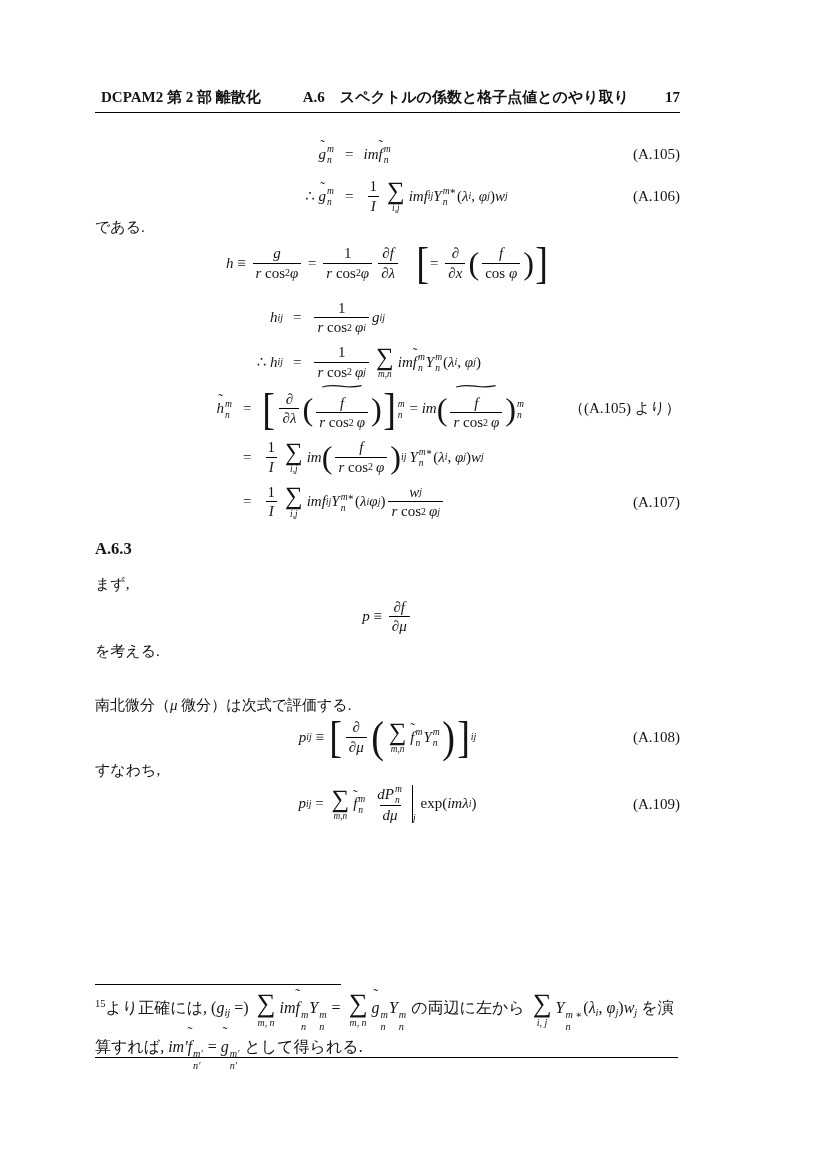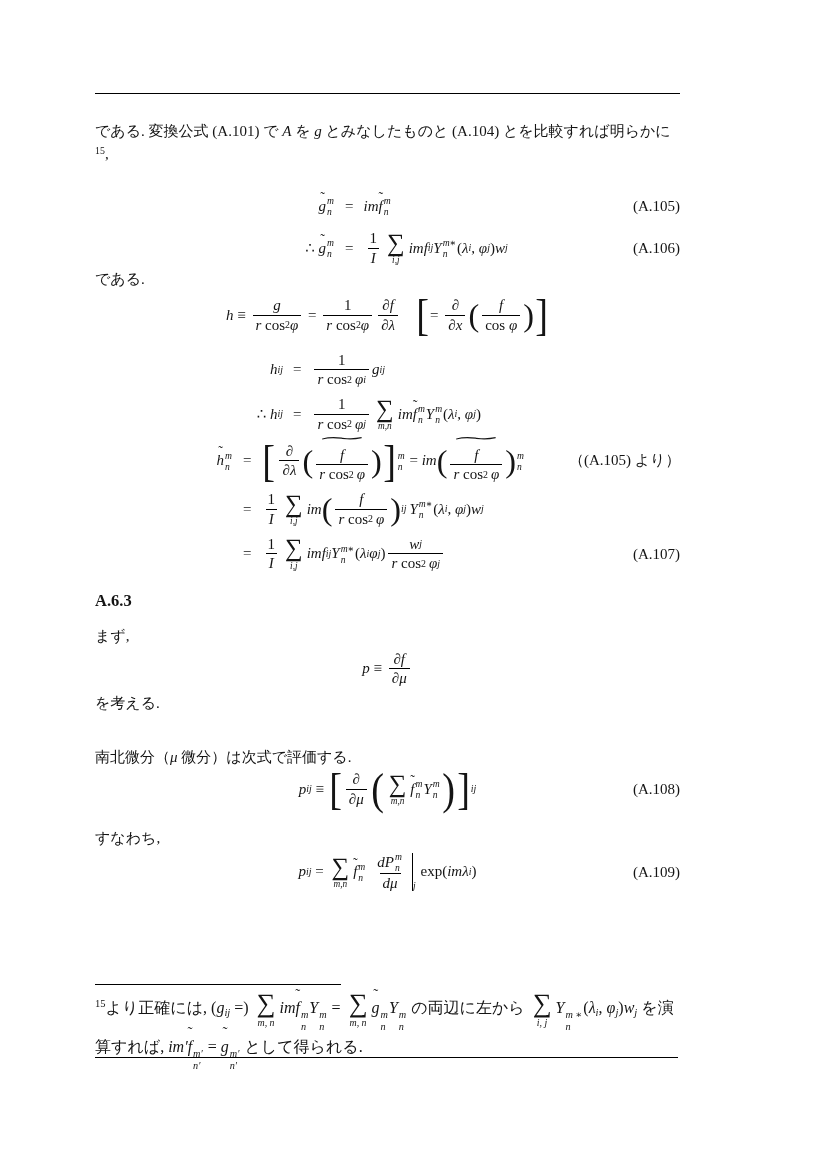--- a/index.html
+++ b/index.html
@@ -65,23 +65,28 @@
   .ftrule{border-top:1px solid #000;width:583px;}
   .ftrow{display:flex;justify-content:space-between;margin-top:6px;font-size:13.5px;}
   .mono{font-family:"Liberation Mono","DejaVu Sans Mono",monospace;font-size:13px;}
 </style>
 </head>
 <body>
 
 <div class="page">
   <div class="content">
 
+    <div class="hdr">
+      <span>DCPAM2 第 2 部 離散化</span>
+      <span class="sp"></span>
+      <span>A.6　スペクトルの係数と格子点値とのやり取り</span>
+      <span class="hp">17</span>
+    </div>
     <div class="hrule"></div>
 
-    <div class="para" style="margin-top:26px"><span class="mj">である. 変換公式 (A.101) で </span><span class="mi">A</span><span class="mj"> を </span><span class="mi">g</span><span class="mj"> とみなしたものと (A.104) とを比較すれば明らかに</span><span class="msup">15</span><span class="mj">,</span></div>
 
     <div class="eqblock" style="margin-top: 24px; padding-left: 178px;">
         <div class="eqrow">
           <span class="lhs" style="width: 62px;"><span class="ac"><span class="mk">˜</span><span class="bs">g</span></span><span class="ssk"><span>m</span><span>n</span></span></span>
           <span class="rel">=</span>
           <span class="rhs"><span class="mi">im</span><span class="ac"><span class="mk">˜</span><span class="bs">f</span></span><span class="ssk"><span>m</span><span>n</span></span></span>
           <span class="eqlabel">(A.105)</span>
         </div>
         <div class="eqrow" style="margin-top: 6px;">
           <span class="lhs" style="width: 62px;"><span class="mj">∴ </span><span class="ac"><span class="mk">˜</span><span class="bs">g</span></span><span class="ssk"><span>m</span><span>n</span></span></span>
@@ -149,21 +154,21 @@
     <div class="para" style="margin-top:4px"><span class="mj">を考える.</span></div>
     <div class="para" style="margin-top:31px"><span class="mj">南北微分（</span><span class="mi">μ</span><span class="mj"> 微分）は次式で評価する.</span></div>
 
     <div class="eqblock" style="margin-top:2px">
         <div class="eqrow center">
           <span class="rhs"><span class="mi">p</span><span class="msub">ij</span><span class="mj"> ≡ </span><span class="dl d3">[</span><span class="frac"><span class="fn"><span class="mj">∂</span></span><span class="fd"><span class="mj">∂</span><span class="mi">μ</span></span></span><span class="dl d3">(</span><span class="sum"><span class="sig">∑</span><span class="lim">m,n</span></span><span class="ac"><span class="mk">˜</span><span class="bs">f</span></span><span class="ssk"><span>m</span><span>n</span></span><span class="mi">Y</span><span class="ssk"><span>m</span><span>n</span></span><span class="dl d3">)</span><span class="dl d3">]</span><span class="msub">ij</span></span>
           <span class="eqlabel">(A.108)</span>
         </div>
       </div>
 
-    <div class="para" style="margin-top:18px"><span class="mj">すなわち,</span></div>
+    <div class="para" style="margin-top:2px"><span class="mj">すなわち,</span></div>
 
     <div class="eqblock" style="margin-top:2px">
         <div class="eqrow center">
           <span class="rhs"><span class="mi">p</span><span class="msub">ij</span><span class="mj"> = </span><span class="sum"><span class="sig">∑</span><span class="lim">m,n</span></span><span class="ac"><span class="mk">˜</span><span class="bs">f</span></span><span class="ssk"><span>m</span><span>n</span></span><span class="hsp" style="width: 5px;"></span><span class="frac"><span class="fn"><span class="mi">dP</span><span class="ssk"><span>m</span><span>n</span></span></span><span class="fd"><span class="mi">dμ</span></span></span><span><span class="vbar"></span><span class="vbs">j</span></span><span class="hsp" style="width: 5px;"></span><span class="mj">exp(</span><span class="mi">imλ</span><span class="msub">i</span><span class="mj">)</span></span>
           <span class="eqlabel">(A.109)</span>
         </div>
       </div>
   </div>
 
   <div class="fnarea">

